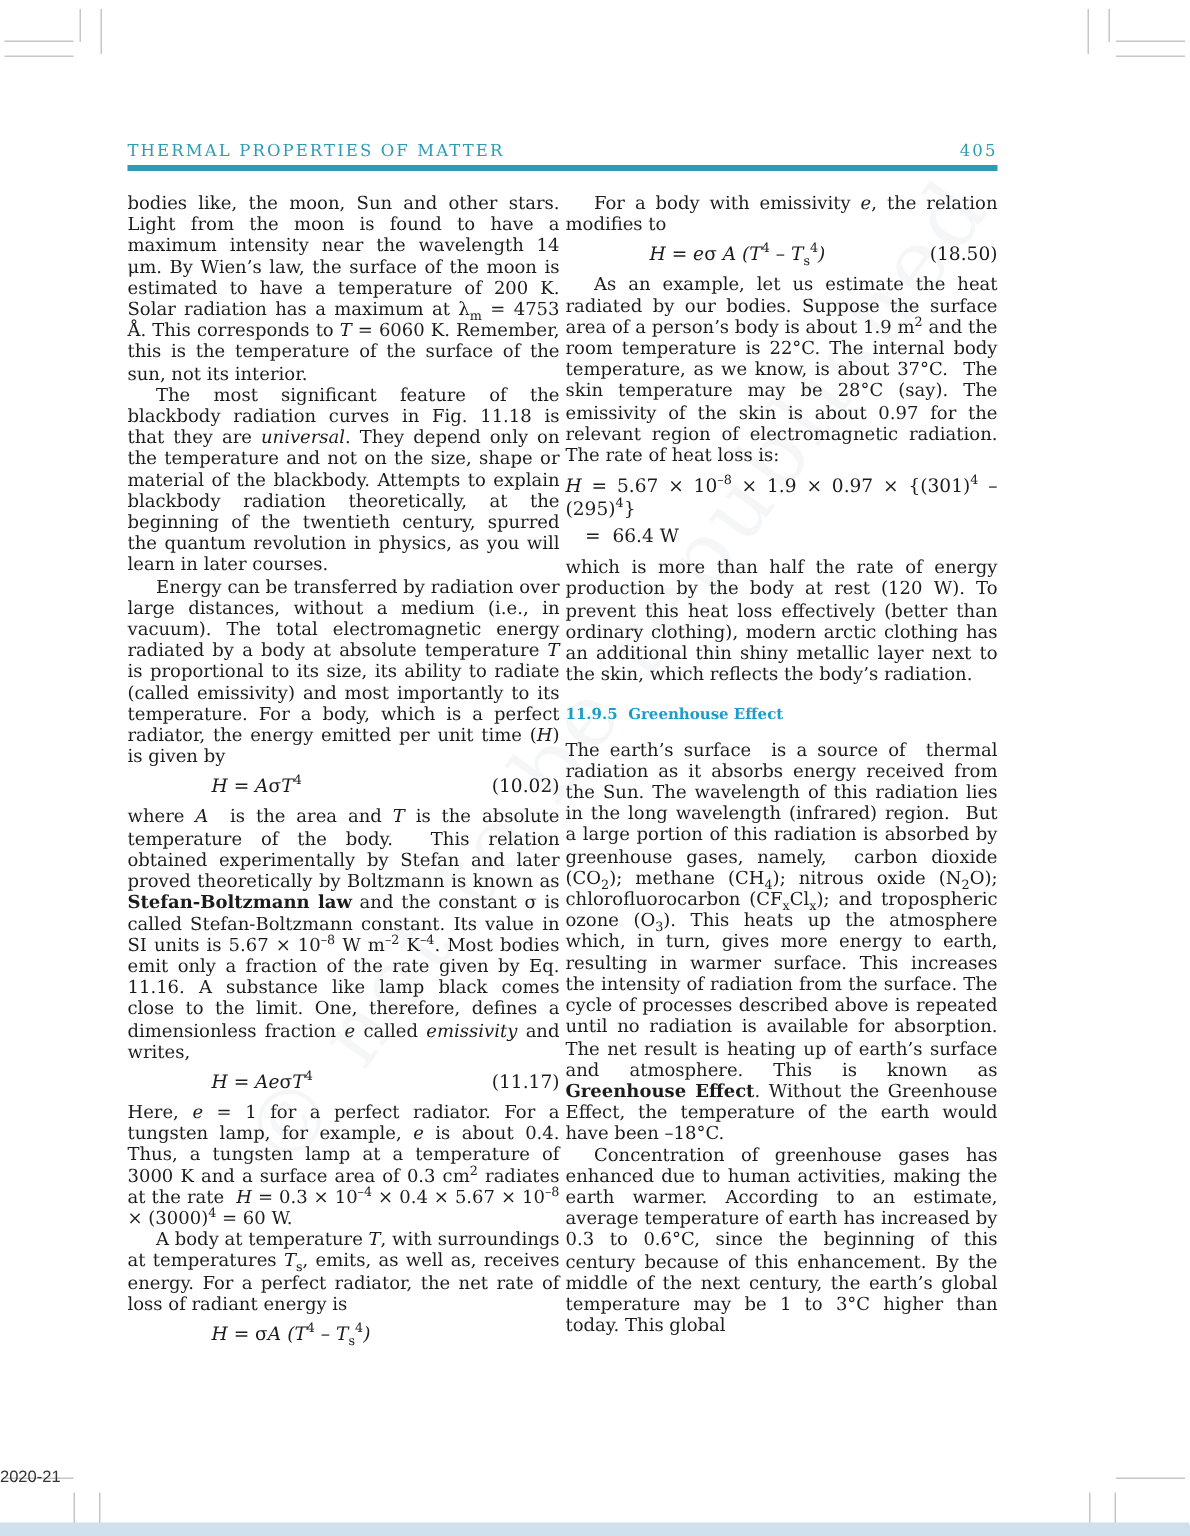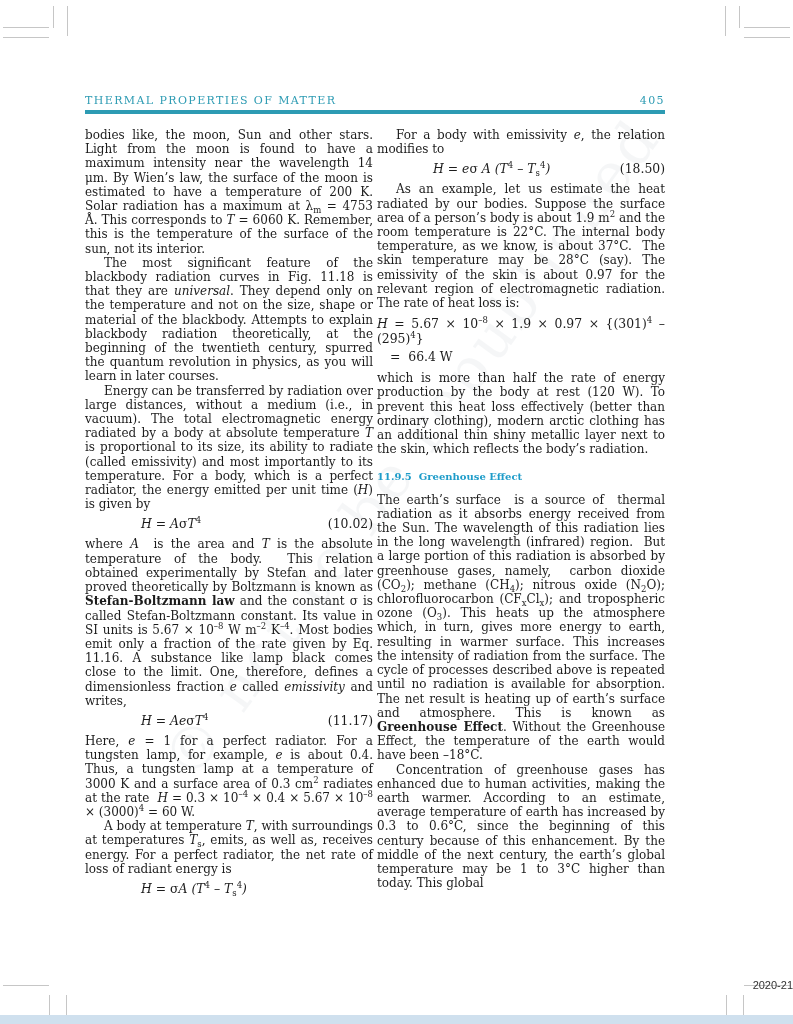--- a/index.html
+++ b/index.html
@@ -33,21 +33,21 @@
   .eq.flush{padding-left:0;margin:6px 0 3px;}
   .eq.indent-sm{padding-left:13px;margin:2px 0 7px;}
   .eq-num{font-style:normal;}
   sup,sub{font-size:8.5px;line-height:0;}
   h3.section-heading{
     margin:14px 0 8px;font-size:10px;font-weight:bold;
     color:var(--heading_blue);text-align:left;
   }
   
   .page-footer{
-    position:absolute;top:979px;left:0;width:100%;text-align:right;
+    position:absolute;top:979px;left:0;width:100%;text-align:left;
     font-family:"Liberation Sans", sans-serif;font-size:11px;color:#333;
   }
   .bottom-bar{
     position:absolute;bottom:0;left:0;width:100%;height:9px;
     background:var(--bottom_bar);
   }
   
   .watermark{
     position:absolute;top:430px;left:20px;width:760px;text-align:center;
     transform:rotate(-54deg);color:#5a6f80;opacity:0.055;

